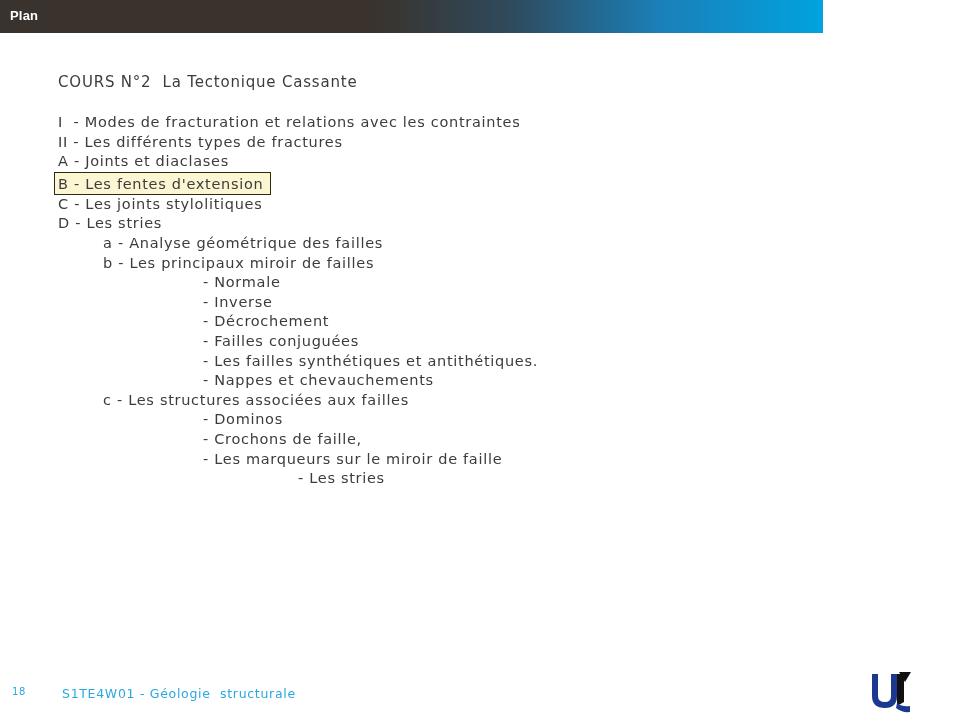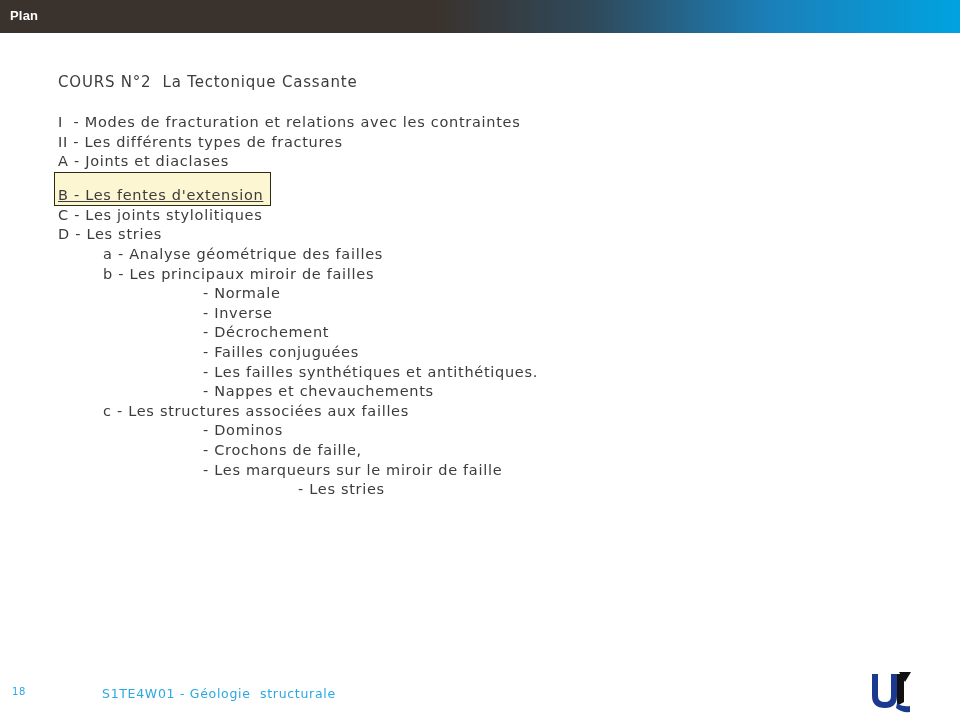--- a/index.html
+++ b/index.html
@@ -11,21 +11,21 @@
     height: 720px;
     background: #ffffff;
     font-family: "DejaVu Sans", sans-serif;
     overflow: hidden;
     position: relative;
   }
   
   .header-bar {
     position: absolute;
     left: 0; top: 0;
-    width: 960px;
+    width: 823px;
     height: 33px;
     background: linear-gradient(to right,
         #3a322c 0%, #3a322c 45%, #2f4a5c 62%,
         #1b7fb8 80%, #00a3e0 100%);
   }
   .header-title {
     position: absolute;
     left: 10px;
     top: 8px;
     color: #ffffff;
@@ -68,24 +68,23 @@
   }
   .lvl0 { padding-left: 0px; }
   .lvl1 { padding-left: 45px; }
   .lvl2 { padding-left: 145px; }
   .lvl3 { padding-left: 240px; }
 
   .highlight-box {
     display: inline-block;
     background: #fdf6d3;
     border: 1.5px solid #2b2b12;
-    padding: 14px 7px 2px 3px;
+    padding: 3px 7px 2px 3px;
     margin-left: -4px;
     line-height: 16px;
-    text-decoration: underline;
   }
   
   .footer {
     position: absolute;
     left: 0;
     bottom: 14px;
     width: 960px;
     height: 20px;
   }
   .footer-page {
@@ -99,21 +98,20 @@
   }
   .footer-label {
     position: absolute;
     left: 62px;
     top: 0;
     font-family: "DejaVu Sans", sans-serif;
     font-size: 12.5px;
     color: #2aa8df;
     letter-spacing: 0.7px;
     white-space: pre;
-    margin-left: 40px;
   }
   
   .logo {
     position: absolute;
     right: 16px;
     bottom: 6px;
     width: 46px;
     height: 42px;
   }
   .logo svg { display: block; }

